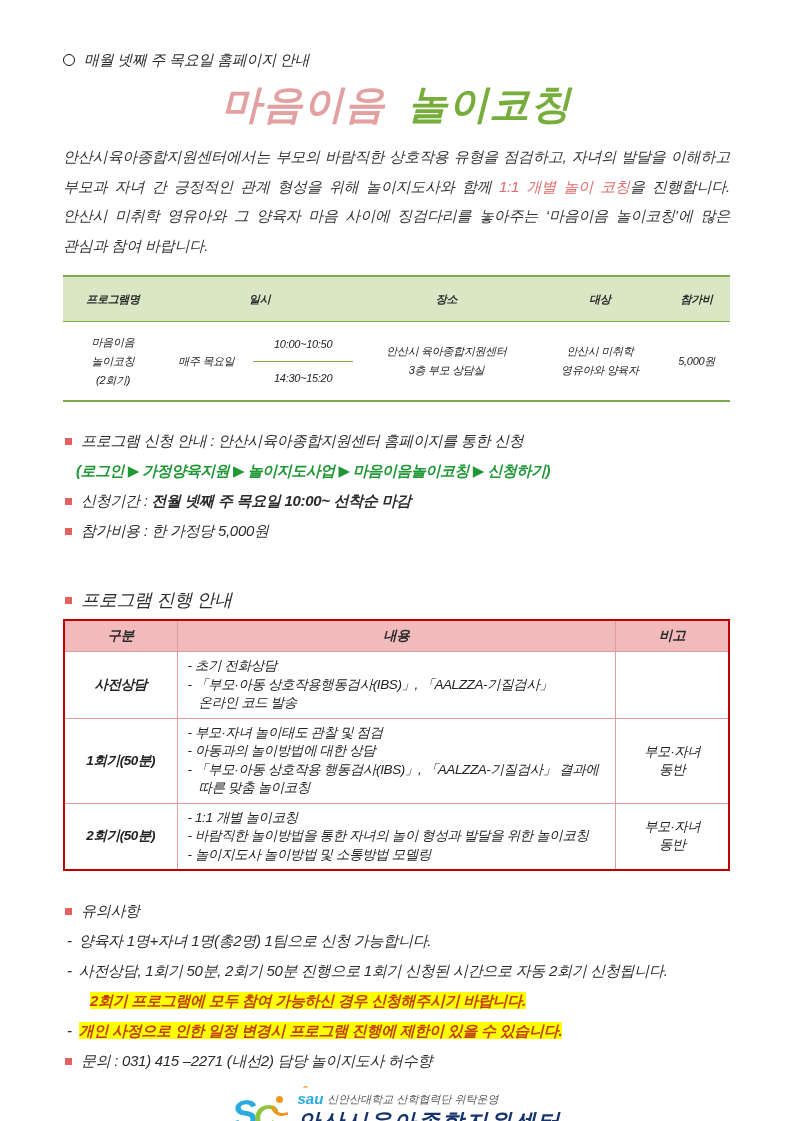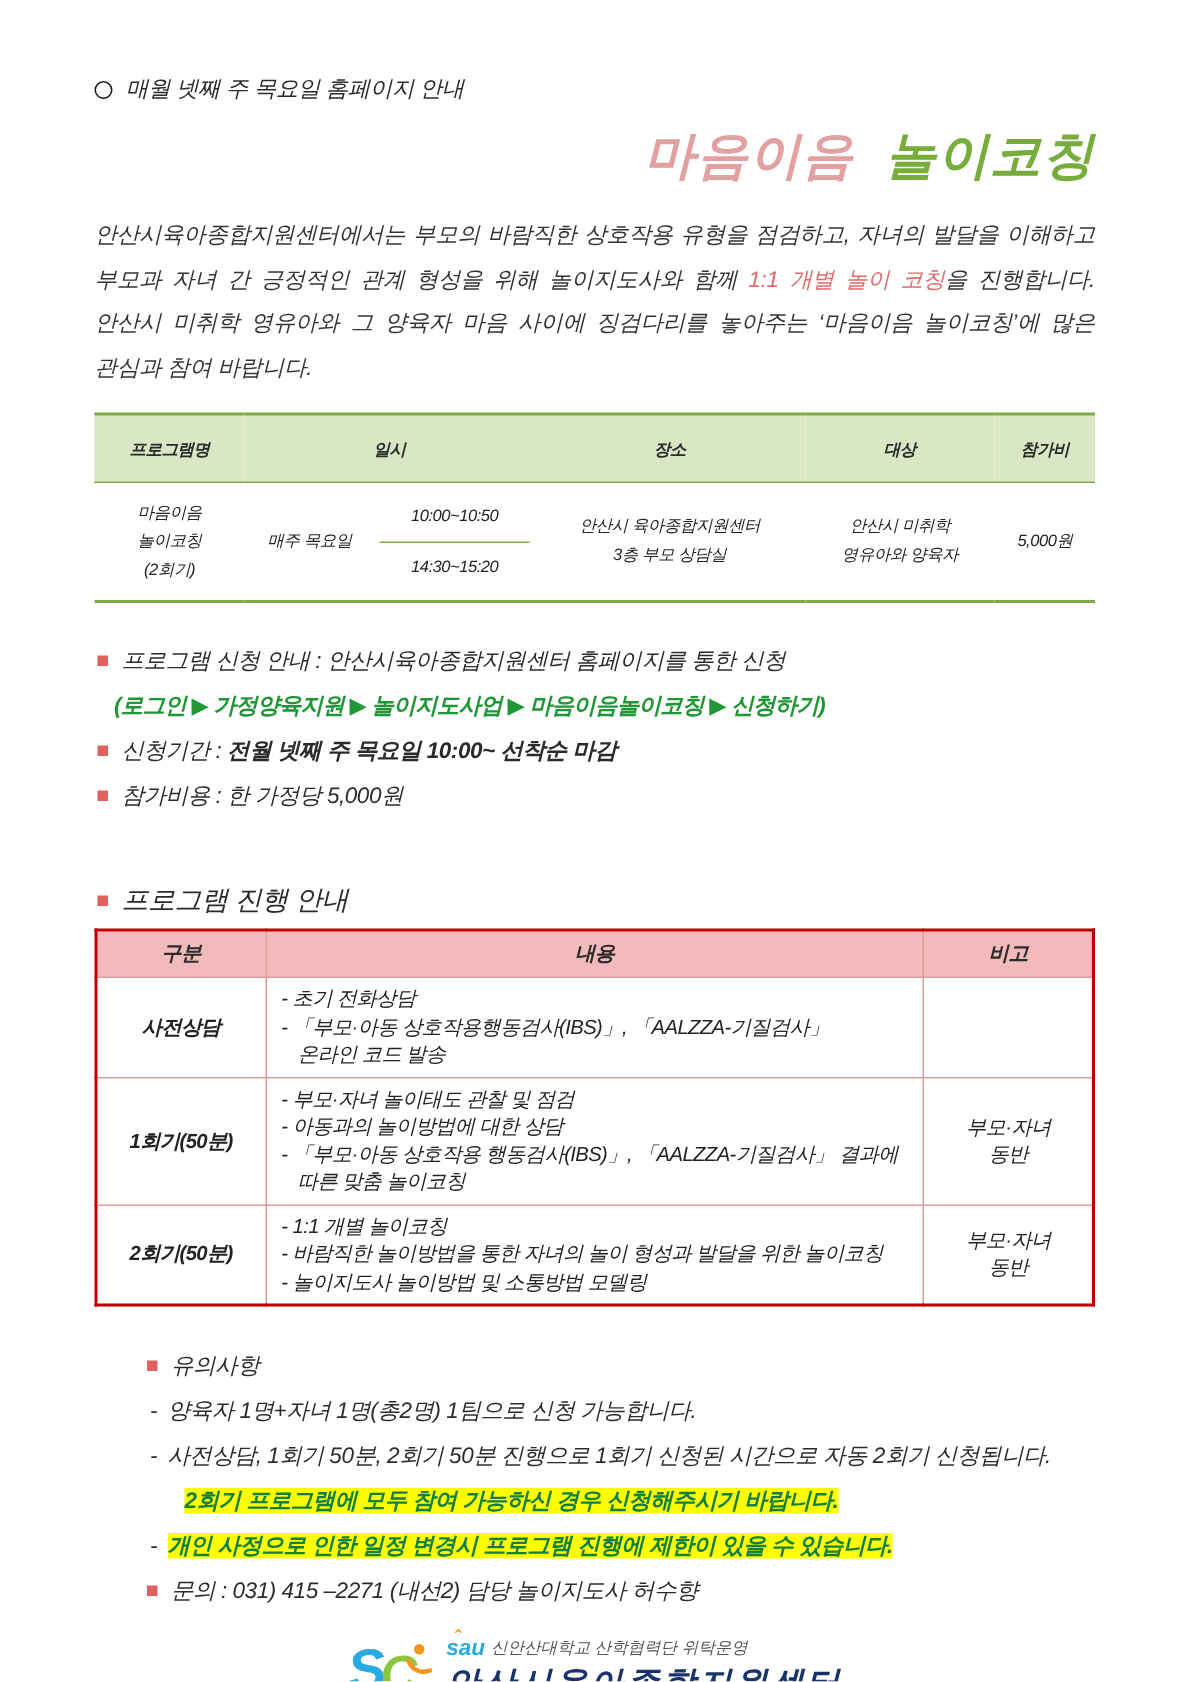--- a/index.html
+++ b/index.html
@@ -4,21 +4,21 @@
 <style>
   html,body{margin:0;padding:0;background:#ffffff;}
   body{font-family:"Liberation Sans","DejaVu Sans",sans-serif;color:#2b2b2b;}
   .page{width:793px;height:1121px;box-sizing:border-box;padding:50px 63px 0 63px;position:relative;background:#fff;overflow:hidden;font-style:italic;}
 
   
   .notice{font-size:15px;line-height:20px;display:flex;align-items:center;font-weight:500;letter-spacing:-0.3px;}
   .circle-bullet{display:inline-block;width:10px;height:10px;border:1.6px solid #111;border-radius:50%;margin-right:9px;flex:0 0 auto;}
 
   
-  .title{margin-top:13px;text-align:right;font-size:34px;font-weight:bold;letter-spacing:1px;line-height:42px;}
+  .title{margin-top:13px;text-align:center;font-size:40px;font-weight:bold;letter-spacing:1px;line-height:42px;}
   .title .pink{color:#e2a0a0;}
   .title .green{color:#76ad3b;margin-left:10px;}
 
   
   .intro{margin-top:17px;font-size:15px;line-height:29.5px;text-align:justify;letter-spacing:-0.2px;word-break:keep-all;color:#333;}
   .intro .red{color:#e06b6b;}
 
   
   .ptable{width:100%;border-collapse:collapse;margin-top:14px;table-layout:fixed;font-size:11px;}
   .ptable th{background:#d9e7c5;border-top:2px solid #7cab4a;border-bottom:1.5px solid #7cab4a;height:42px;font-weight:bold;letter-spacing:-0.3px;}
@@ -41,23 +41,23 @@
   .rtable th{background:#f3babc;border:1px solid #e09c9c;height:28px;font-weight:bold;letter-spacing:-0.3px;}
   .rtable td{border:1px solid #e09c9c;vertical-align:middle;padding:5px 0;letter-spacing:-0.4px;color:#222;}
   .rtable td.col-label{text-align:center;font-weight:bold;margin-left:40px;}
   .rtable td.col-note{text-align:center;line-height:18px;}
   .rtable td.col-content{padding:5px 10px;}
   .cline{line-height:18.5px;}
   .cline.indent{padding-left:11px;}
 
   
   .notes{margin-top:25px;font-size:15px;letter-spacing:-0.3px;}
-  .nitem{line-height:30px;margin-left:33px;}
+  .nitem{line-height:30px;}
   .nitem .dash{margin:0 7px 0 4px;}
-  .hl{background:#ffff00;color:#15803d;font-weight:bold;}
+  .hl{background:#ffff00;color:#c2410c;font-weight:bold;}
   .indent-note{padding-left:27px;}
 
   
   .footer{margin-top:14px;display:flex;justify-content:center;align-items:center;}
   .logo-mark{position:relative;width:58px;height:48px;margin-right:8px;flex:0 0 auto;}
   .mark-s{position:absolute;left:0;top:4px;font-size:38px;font-weight:bold;color:#29abe2;transform:rotate(-6deg);line-height:40px;}
   .mark-c{position:absolute;left:22px;top:8px;font-size:34px;font-weight:bold;color:#8dc63f;line-height:36px;}
   .mark-head{position:absolute;left:44px;top:6px;width:7px;height:7px;border-radius:50%;background:#f7941d;}
   .mark-body{position:absolute;left:40px;top:14px;width:12px;height:10px;border:3px solid #f7941d;border-top:none;border-right:none;border-radius:0 0 0 12px;transform:rotate(-15deg);}
   .logo-texts{text-align:left;}

